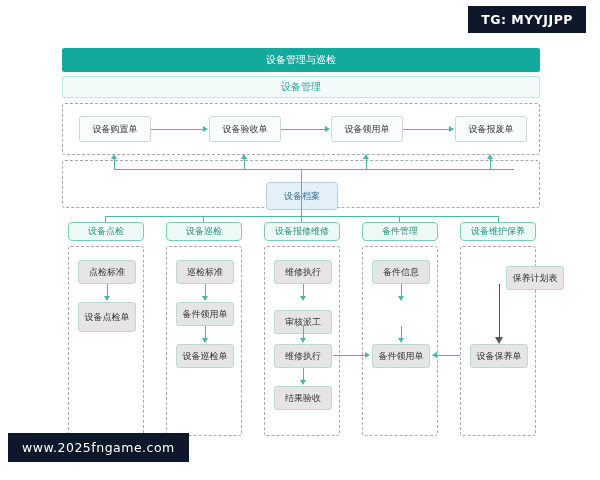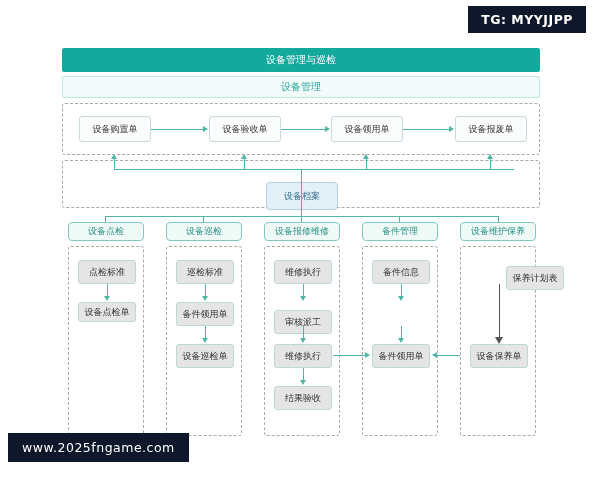--- a/index.html
+++ b/index.html
@@ -134,21 +134,21 @@
       <div class="ln v" style="left:239px;top:-6px;height:9px;"></div>
       <div class="arw d" style="left:235.5px;top:1px;"></div>
       <div class="ln v" style="left:337px;top:-6px;height:9px;"></div>
       <div class="arw d" style="left:333.5px;top:1px;"></div>
       <div class="ln v" style="left:436px;top:-6px;height:9px;"></div>
       <div class="arw d" style="left:432.5px;top:1px;"></div>
 
       <div class="node head col-head" style="left:6px;width:76px;">设备点检</div>
       <div class="dashed col-box" style="left:6px;width:76px;">
         <div class="node" style="left:9px;top:13px;width:58px;height:24px;">点检标准</div>
-        <div class="node" style="left:9px;top:55px;width:58px;height:20px;">设备点检单</div>
+        <div class="node" style="left:9px;top:55px;width:58px;height:30px;">设备点检单</div>
         <div class="ln v" style="left:38px;top:37px;height:13px;"></div>
         <div class="arw d" style="left:34.5px;top:49px;"></div>
       </div>
 
       <div class="node head col-head" style="left:104px;width:76px;">设备巡检</div>
       <div class="dashed col-box" style="left:104px;width:76px;">
         <div class="node" style="left:9px;top:13px;width:58px;height:24px;">巡检标准</div>
         <div class="node" style="left:9px;top:55px;width:58px;height:24px;">备件领用单</div>
         <div class="node" style="left:9px;top:97px;width:58px;height:24px;">设备巡检单</div>
         <div class="ln v" style="left:38px;top:37px;height:13px;"></div>

